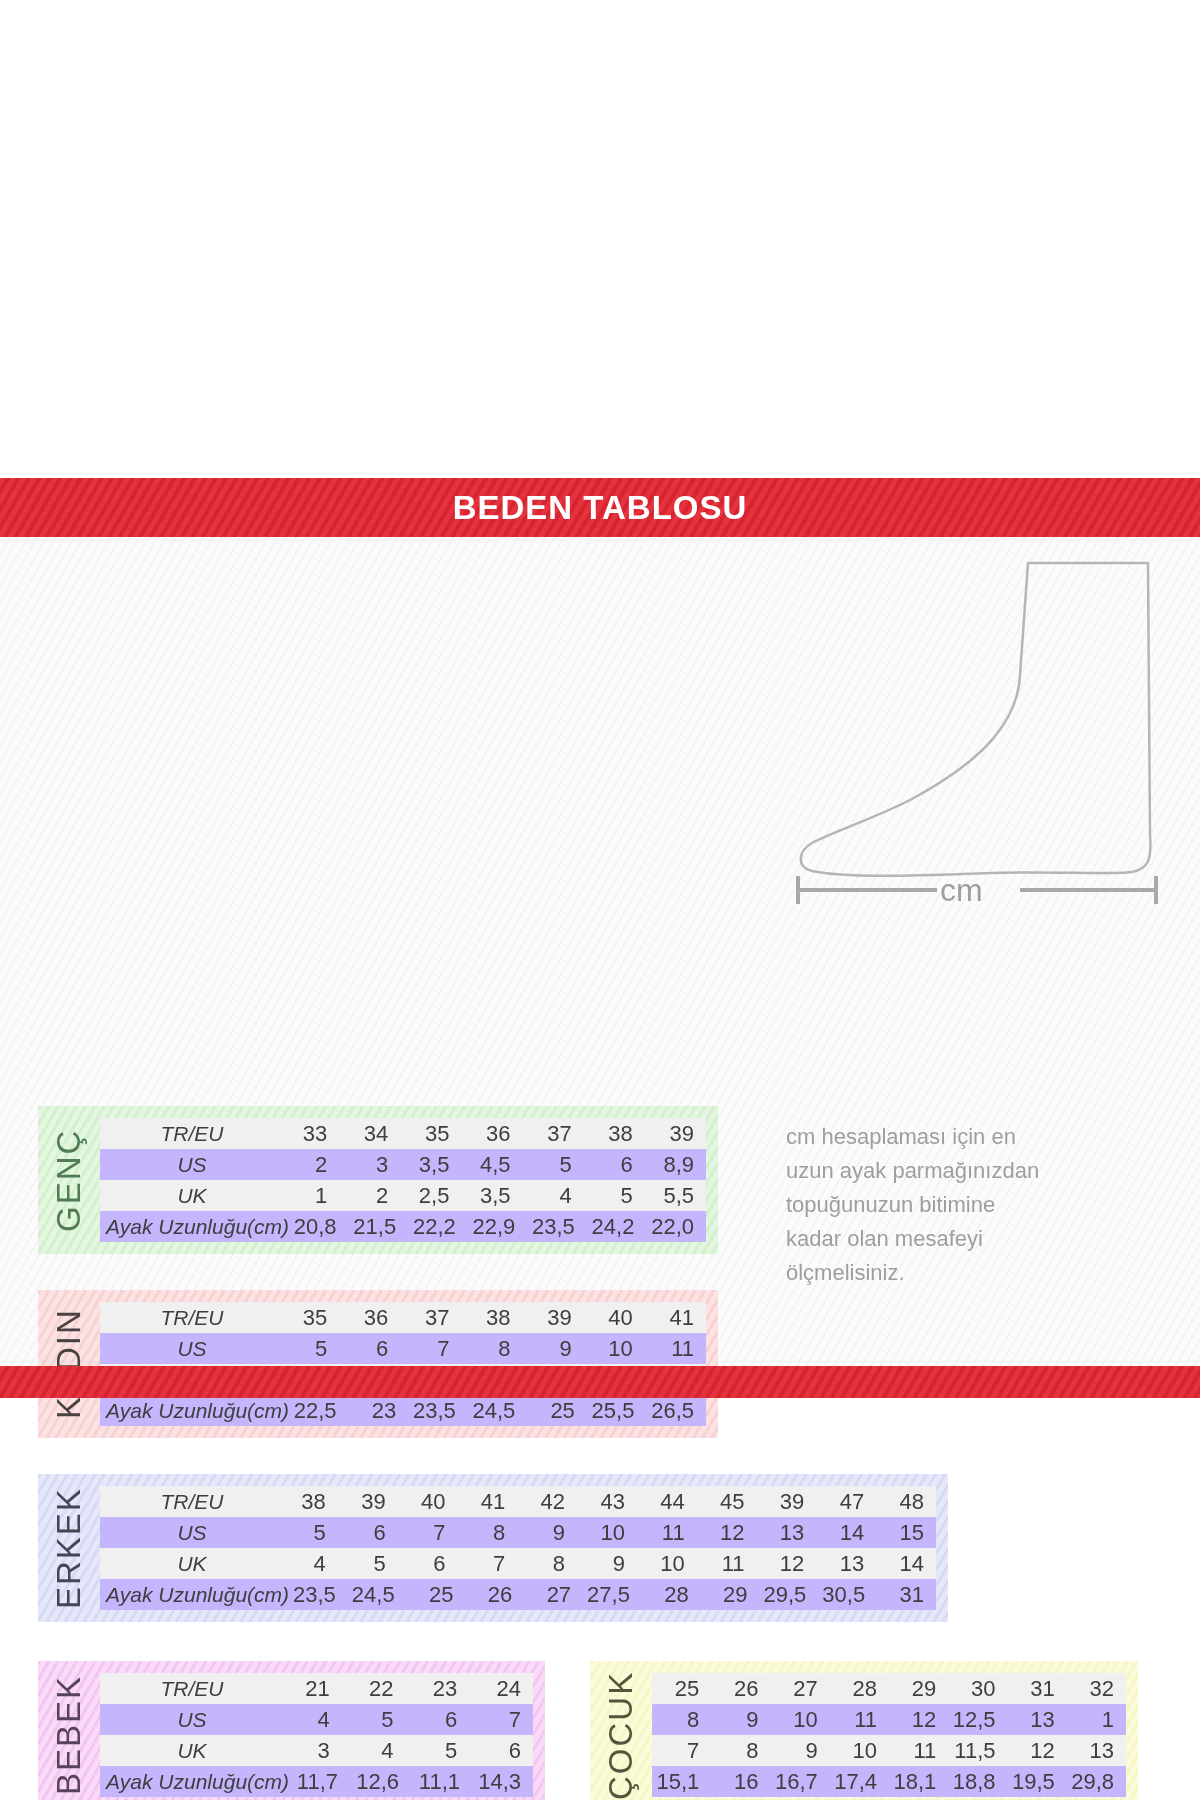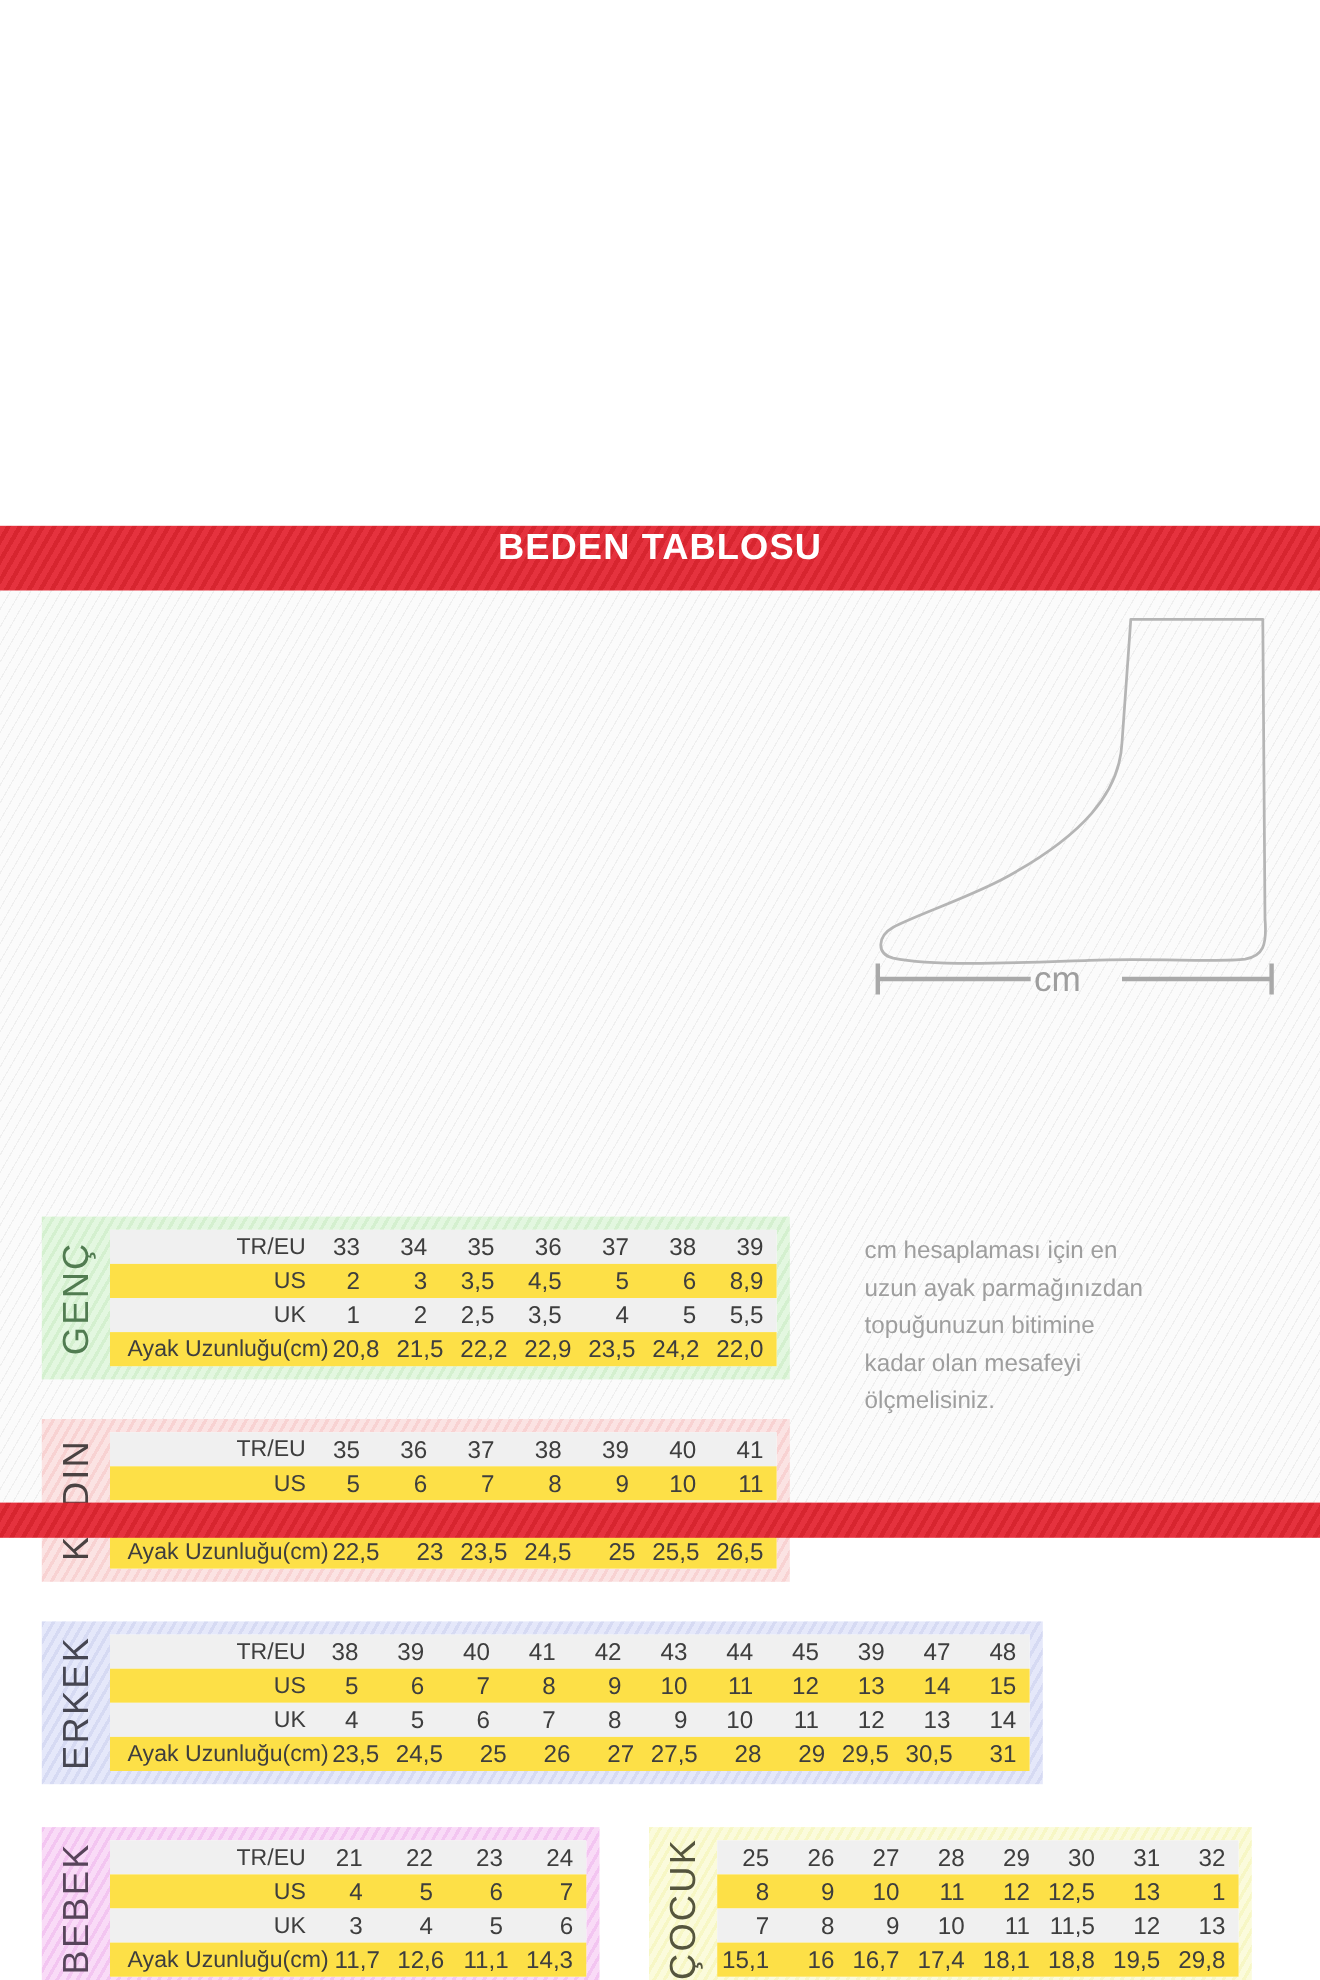--- a/index.html
+++ b/index.html
@@ -4,21 +4,21 @@
 <style>
   html,body{margin:0;padding:0;}
   body{
     width:1200px;height:1800px;position:relative;background:#ffffff;
     font-family:"Liberation Sans", sans-serif; overflow:hidden;
   }
   
   .banner{
     position:absolute;left:0;top:478px;width:1200px;height:59px;
     background:repeating-linear-gradient(120deg,#e5323e 0 5px,#d7252f 5px 9px);
-    display:flex;justify-content:center;
+    display:flex;align-items:center;justify-content:center;
   }
   .banner-title{
     color:#ffffff;font-size:33px;font-weight:bold;letter-spacing:1px;
   }
   
   .content{
     position:absolute;left:0;top:537px;width:1200px;height:829px;
     background:repeating-linear-gradient(120deg,#efefef 0 1px,#fbfbfb 1px 8px);
   }
   .red-band{
@@ -36,23 +36,23 @@
   .theme-pink  {background:repeating-linear-gradient(120deg,#f3c5f1 0 3px,#f9dbf7 3px 8px);}
   .theme-yellow{background:repeating-linear-gradient(120deg,#f7f7c5 0 3px,#fbfbdc 3px 8px);}
   .side-label{
     width:62px;flex:0 0 62px;display:flex;align-items:center;justify-content:center;
     writing-mode:vertical-rl;transform:rotate(180deg);
     font-size:33px;letter-spacing:2px;color:#474040;
   }
   .inner-table{flex:1;background:#ffffff;display:flex;flex-direction:column;}
   .trow{display:flex;height:31px;line-height:31px;}
   .trow.even{background:#f0f0f0;}
-  .trow.odd{background:#fde047;}
+  .trow.odd{background:#c4b5fd;}
   .cell{font-size:22px;color:#3e3e3e;white-space:nowrap;}
-  .label-cell{flex:0 0 178px;text-align:right;padding-left:16px;font-size:21px;box-sizing:border-box;}
+  .label-cell{flex:0 0 178px;text-align:center;padding-left:6px;font-size:21px;box-sizing:border-box;font-style:italic;}
   .num-cell{flex:1;text-align:right;padding-right:12px;box-sizing:border-box;}
   
   #tbl-genc {left:38px; top:569px; width:680px; height:148px;}
   #tbl-kadin{left:38px; top:753px; width:680px; height:148px;}
   #tbl-erkek{left:38px; top:937px; width:910px; height:148px;}
   #tbl-bebek{left:38px; top:1124px;width:507px; height:148px;}
   #tbl-cocuk{left:590px;top:1124px;width:548px; height:148px;}
   
   .note{
     position:absolute;left:786px;top:583px;width:260px;

